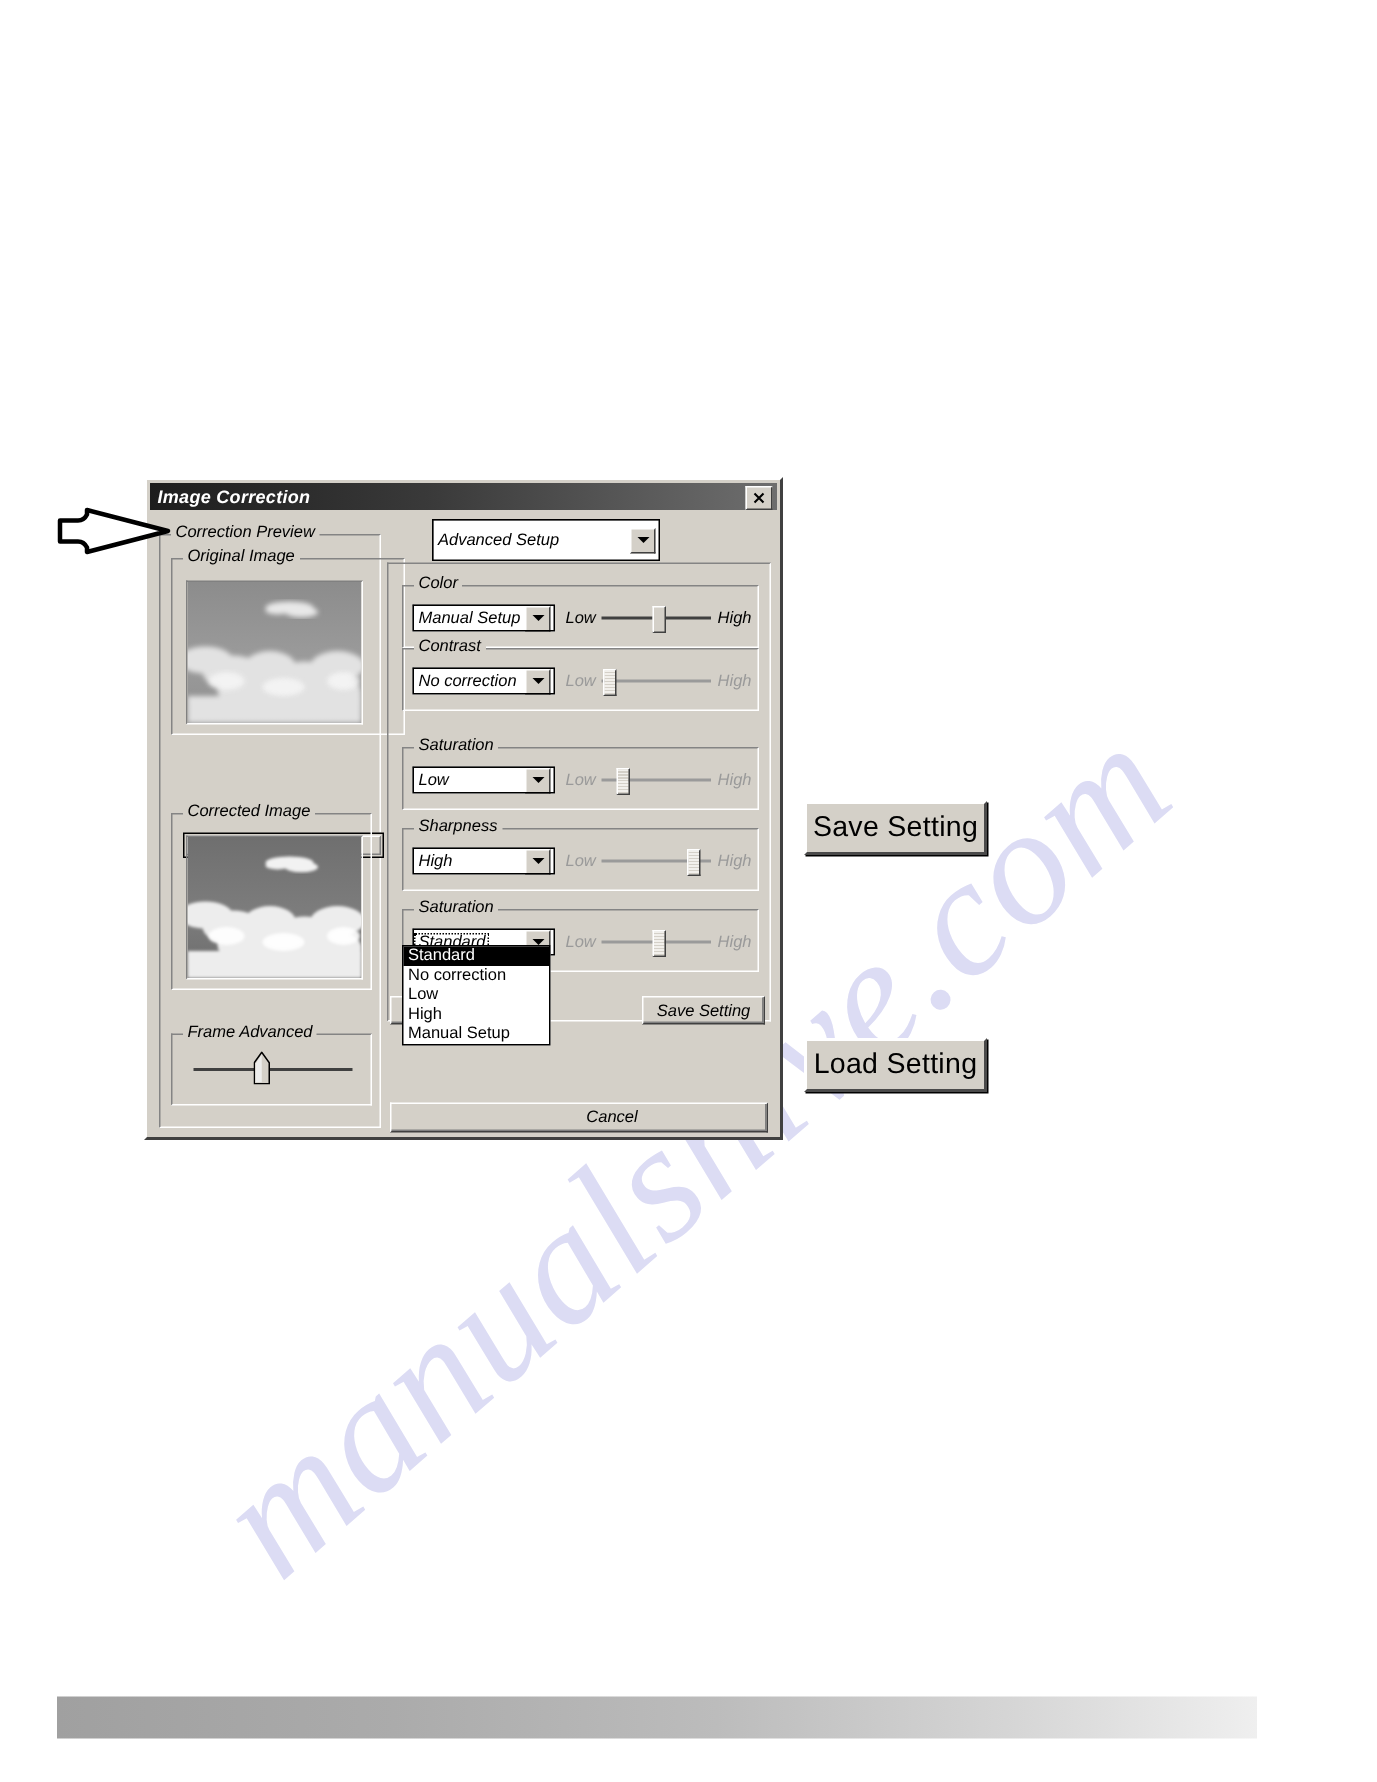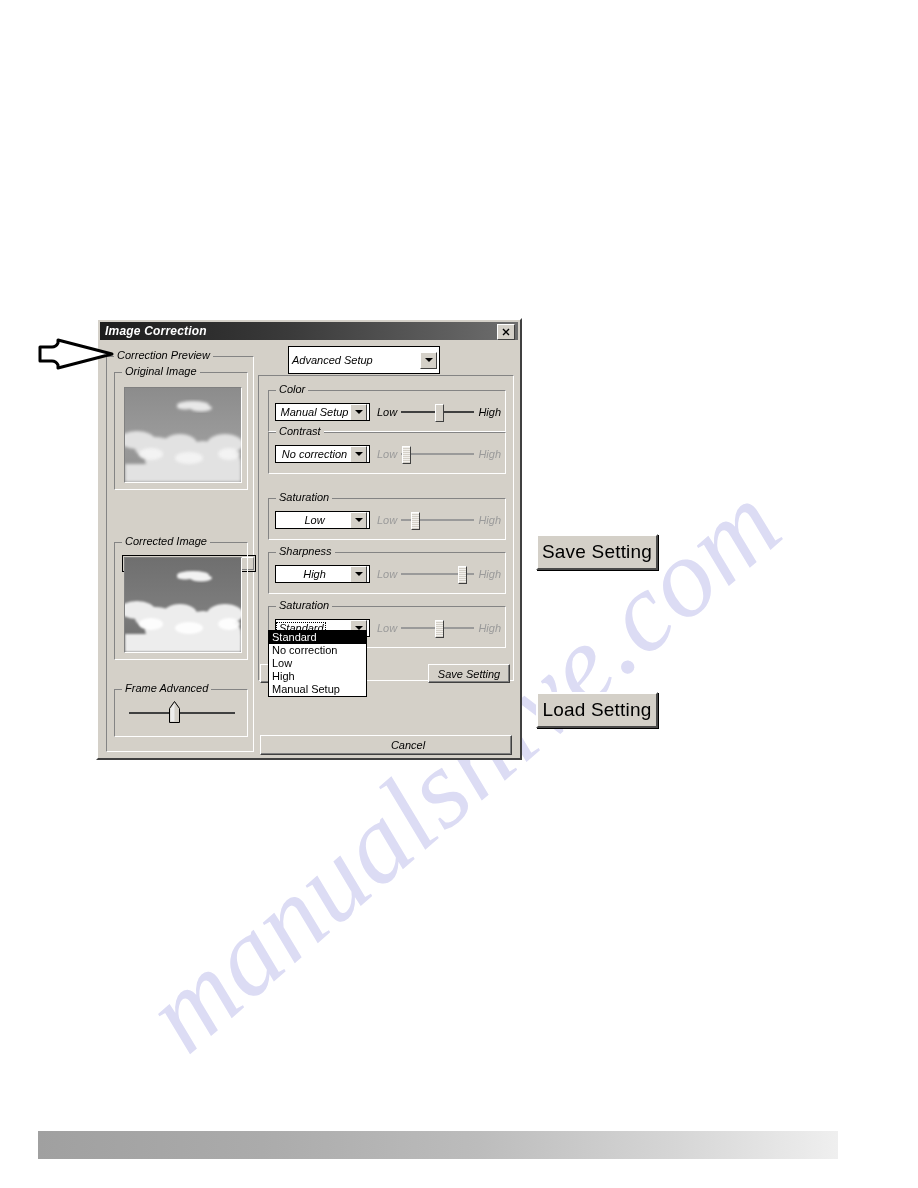--- a/index.html
+++ b/index.html
@@ -125,36 +125,35 @@
     line-height: 1;
   }
 
   
   .groupbox {
     position: absolute;
     border: 1px solid #848484;
     border-right-color: #ffffff;
     border-bottom-color: #ffffff;
     box-sizing: border-box;
-    text-align: center;
   }
   .groupbox > .gb-label {
     position: absolute;
     top: -7px; left: 7px;
     background: #d4d0c8;
     padding: 0 3px;
     font-size: 11px;
     line-height: 11px;
     color: #000000;
     white-space: nowrap;
   }
 
   
   #correction-preview { left: 8px; top: 36px; width: 148px; height: 396px; }
-  #original-image-box { left: 7px; top: 15px; width: 134px; height: 118px; }
+  #original-image-box { left: 7px; top: 15px; width: 156px; height: 118px; }
   #corrected-image-box { left: 7px; top: 185px; width: 134px; height: 118px; }
   #frame-selection-box { left: 7px; top: 332px; width: 134px; height: 48px; }
 
   .thumb-photo {
     position: absolute;
     left: 9px; top: 14px;
     width: 116px; height: 94px;
     border-top: 1px solid #808080;
     border-left: 1px solid #808080;
     border-right: 1px solid #ffffff;

